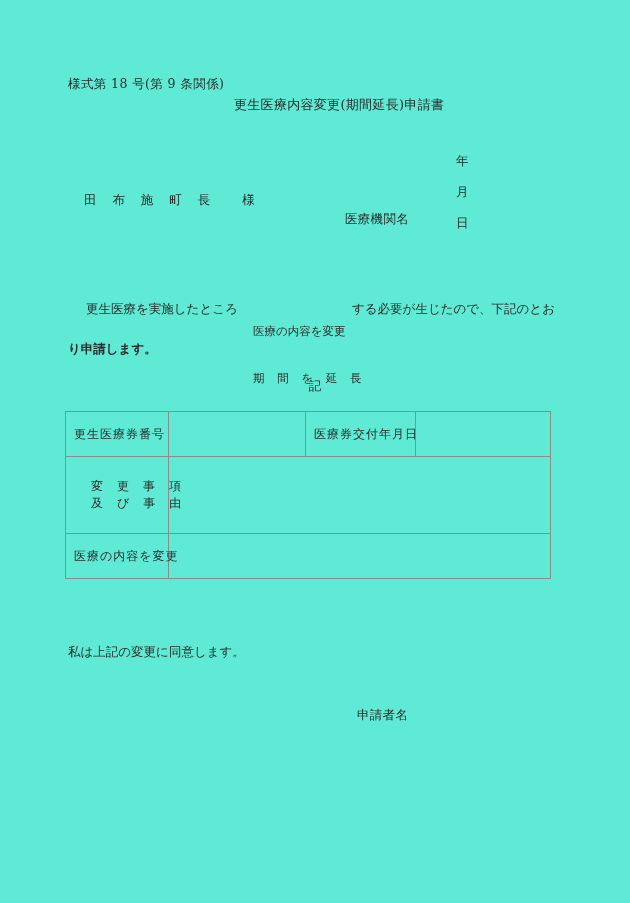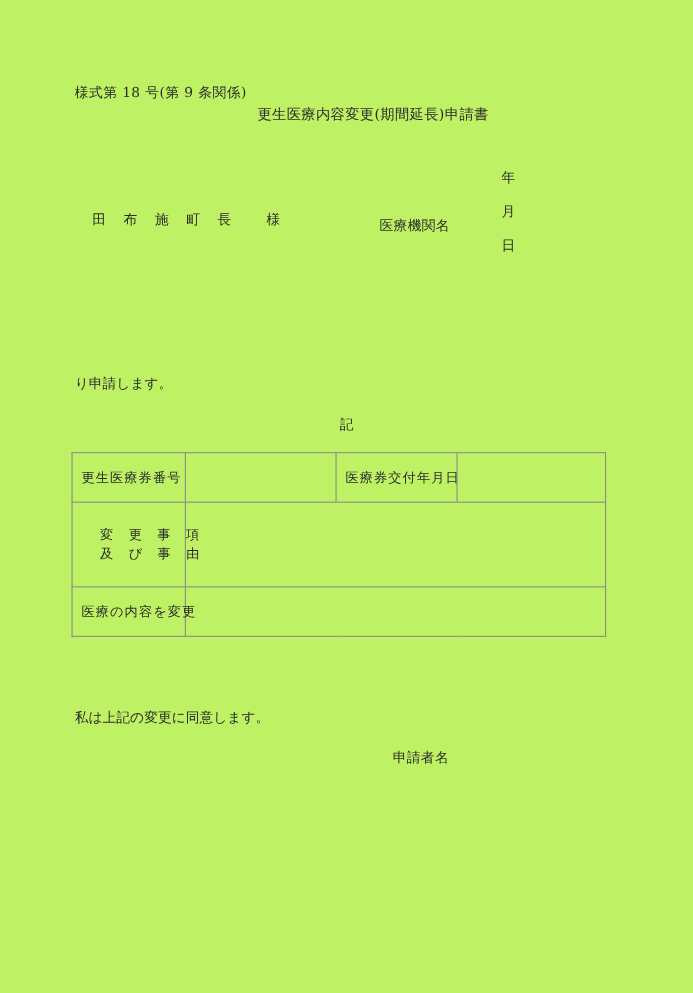--- a/index.html
+++ b/index.html
@@ -12,21 +12,21 @@
     width: 630px;
     height: 903px;
     position: relative;
     font-family: "DejaVu Serif", "Liberation Serif", serif;
     color: #2b2b2b;
     overflow: hidden;
   }
   .page {
     position: absolute;
     inset: 0;
-    background: #bef264;
+    background: #5eead4;
   }
 
   
   .t {
     position: absolute;
     white-space: pre;
     line-height: 1.25;
   }
 
   
@@ -64,21 +64,21 @@
     letter-spacing: 6px;
   }
   #addressee .honorific {
     display: inline-block;
     margin-left: 26px;
   }
 
   
   #institution-name {
     left: 345px;
-    top: 197px;
+    top: 211px;
     font-size: 12.5px;
     letter-spacing: 0.3px;
   }
 
   
   #body-para-line1 {
     left: 68px;
     top: 297px;
     font-size: 12.5px;
     width: 490px;
@@ -105,20 +105,21 @@
   }
   #body-para-line1 .tail {
     position: absolute;
     left: 284px;
     top: 4px;
   }
   #body-para-line2 {
     left: 68px;
     top: 341px;
     font-size: 12.5px;
+    font-weight: bold;
   }
 
   
   #ki-heading {
     left: 0;
     top: 378px;
     width: 630px;
     text-align: center;
     font-size: 12.5px;
   }
@@ -171,23 +172,24 @@
 
   
   #consent-text {
     left: 68px;
     top: 644px;
     font-size: 12.5px;
     text-align: center;
   }
   #applicant-name {
     left: 357px;
-    top: 681px;
+    top: 708px;
     font-size: 12.5px;
     letter-spacing: 0.3px;
+    font-family: Liberation Serif, serif;
   }
 </style>
 </head>
 <body>
 
 <div class="page">
 
   <div class="t" id="form-number">様式第 18 号(第 9 条関係)</div>
 
   <div class="t" id="doc-title">更生医療内容変更(期間延長)申請書</div>
@@ -199,20 +201,28 @@
     <span class="gap-b"></span>
     <span class="seg">日</span>
   </div>
 
   <div class="t" id="addressee">
     <span class="name">田 布 施 町 長</span><span class="honorific">様</span>
   </div>
 
   <div class="t" id="institution-name">医療機関名</div>
 
+  <div class="t" id="body-para-line1">
+    <span class="lead">更生医療を実施したところ</span>
+    <span id="choice-stack">
+      <span class="opt opt-a">医療の内容を変更</span>
+      <span class="opt opt-b">期 間 を 延 長</span>
+    </span>
+    <span class="tail">する必要が生じたので、下記のとお</span>
+  </div>
 
   <div class="t" id="body-para-line2">り申請します。</div>
 
   <div class="t" id="ki-heading">記</div>
 
   <table id="form-table">
     <colgroup>
       <col class="col-a">
         <col class="col-b">
         <col class="col-c">

